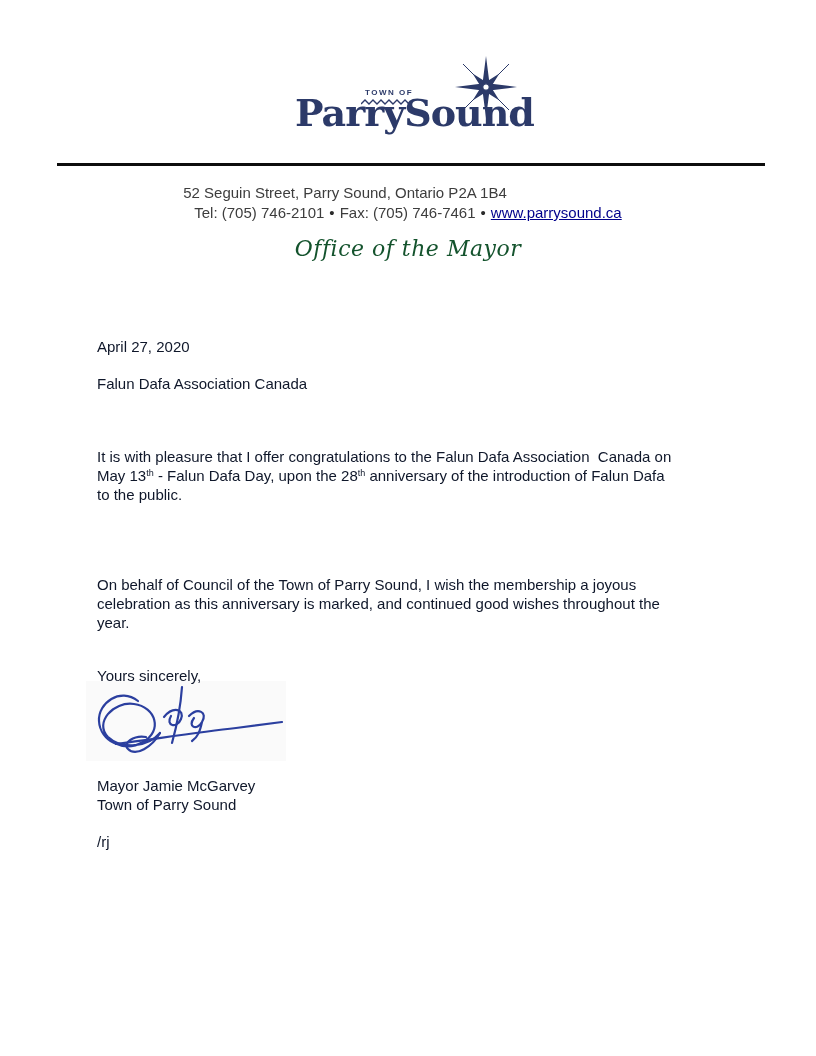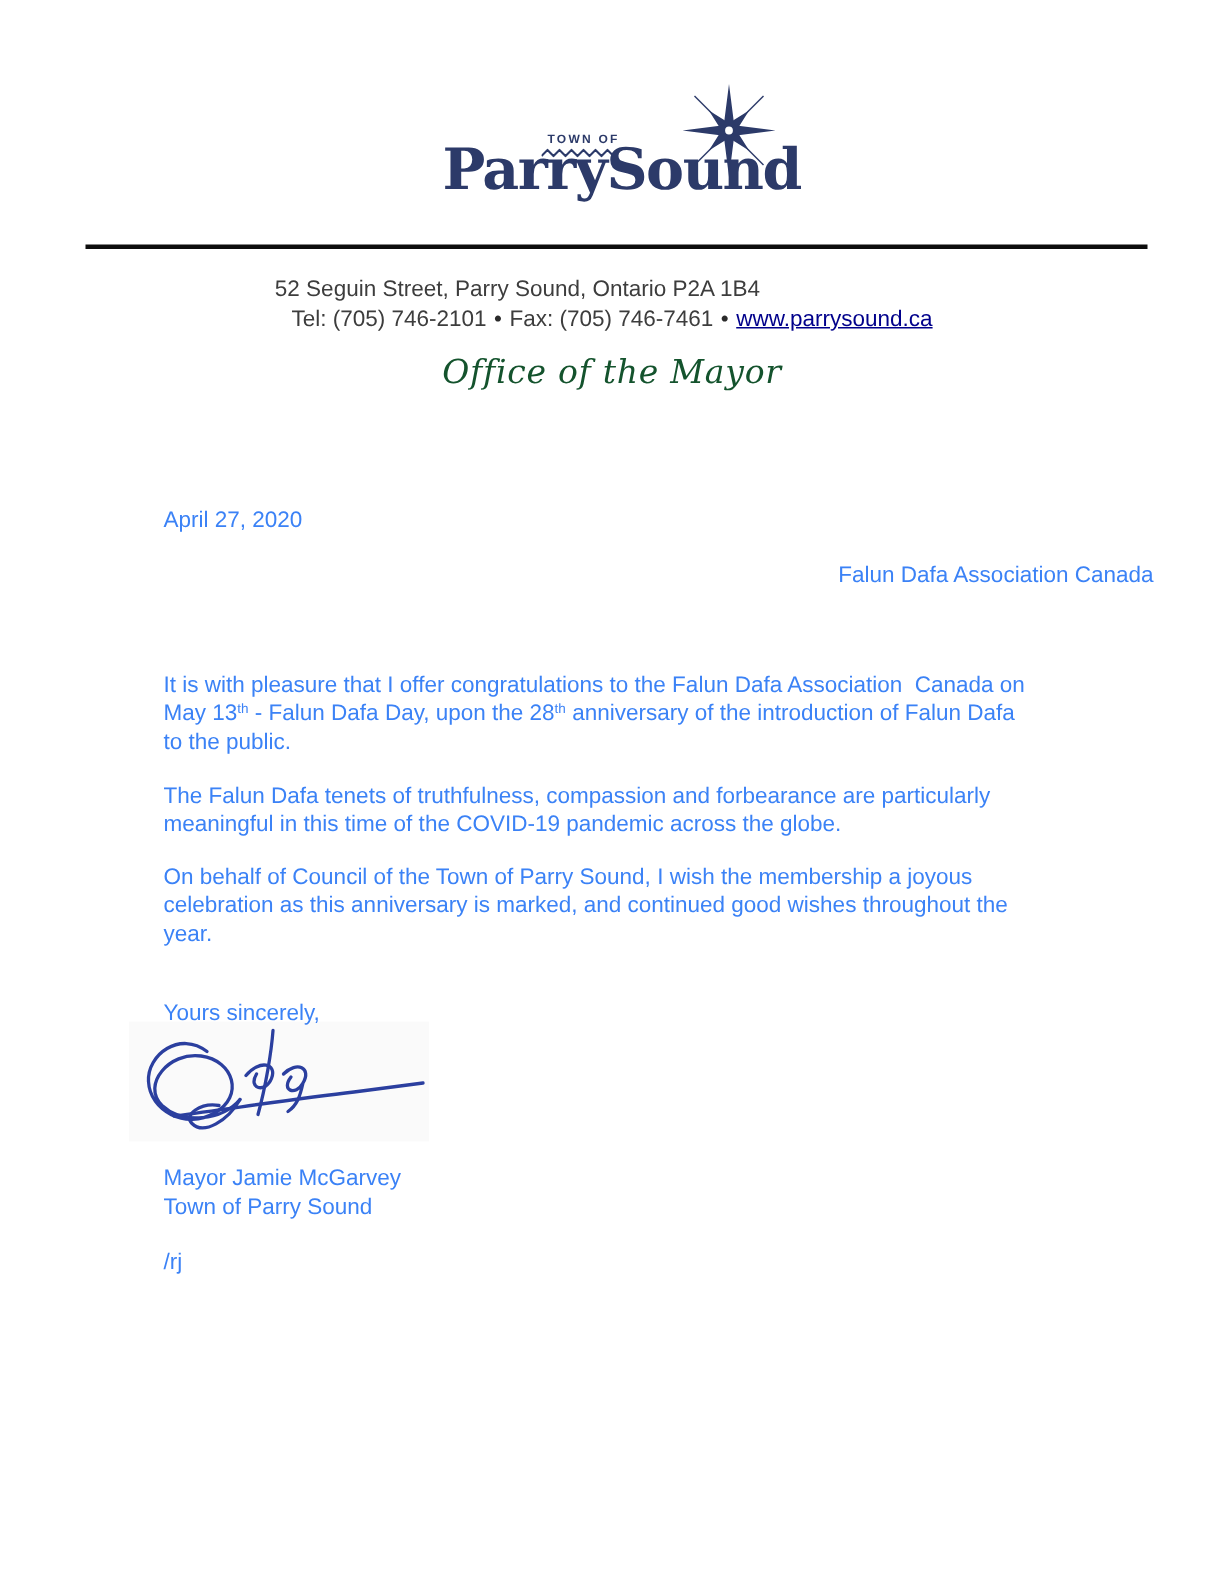--- a/index.html
+++ b/index.html
@@ -87,28 +87,27 @@
     font-size: 22px;
     color: #14532d;
     letter-spacing: 0.5px;
   }
 
   
   .body-block { position: absolute; left: 97px; width: 660px; }
   .line {
     font-size: 15px;
     line-height: 19px;
-    color: #3b82f6;
+    color: #0f172a;
     white-space: pre;
-    margin-left: 12px;
   }
   .line sup { font-size: 9px; vertical-align: 5px; line-height: 0; }
 
   .date-line       { top: 337px; }
-  .recipient-line  { top: 374px; text-align: right; }
+  .recipient-line  { top: 374px; }
   .para1           { top: 447px; }
   .para2           { top: 521px; }
   .para3           { top: 575px; }
   .closing-line    { top: 666px; }
   .signer-name     { top: 776px; }
   .signer-org      { top: 795px; }
   .initials-line   { top: 832px; }
 
   .signature-wrap {
     position: absolute;
@@ -153,24 +152,20 @@
 
   <div class="body-block date-line line">April 27, 2020</div>
   <div class="body-block recipient-line line">Falun Dafa Association Canada</div>
 
   <div class="body-block para1">
     <div class="line">It is with pleasure that I offer congratulations to the Falun Dafa Association  Canada on</div>
     <div class="line">May 13<sup>th</sup> - Falun Dafa Day, upon the 28<sup>th</sup> anniversary of the introduction of Falun Dafa</div>
     <div class="line">to the public.</div>
   </div>
 
-  <div class="body-block para2">
-    <div class="line">The Falun Dafa tenets of truthfulness, compassion and forbearance are particularly</div>
-    <div class="line">meaningful in this time of the COVID-19 pandemic across the globe.</div>
-  </div>
 
   <div class="body-block para3">
     <div class="line">On behalf of Council of the Town of Parry Sound, I wish the membership a joyous</div>
     <div class="line">celebration as this anniversary is marked, and continued good wishes throughout the</div>
     <div class="line">year.</div>
   </div>
 
   <div class="body-block closing-line line">Yours sincerely,</div>
 
   <div class="signature-wrap">

